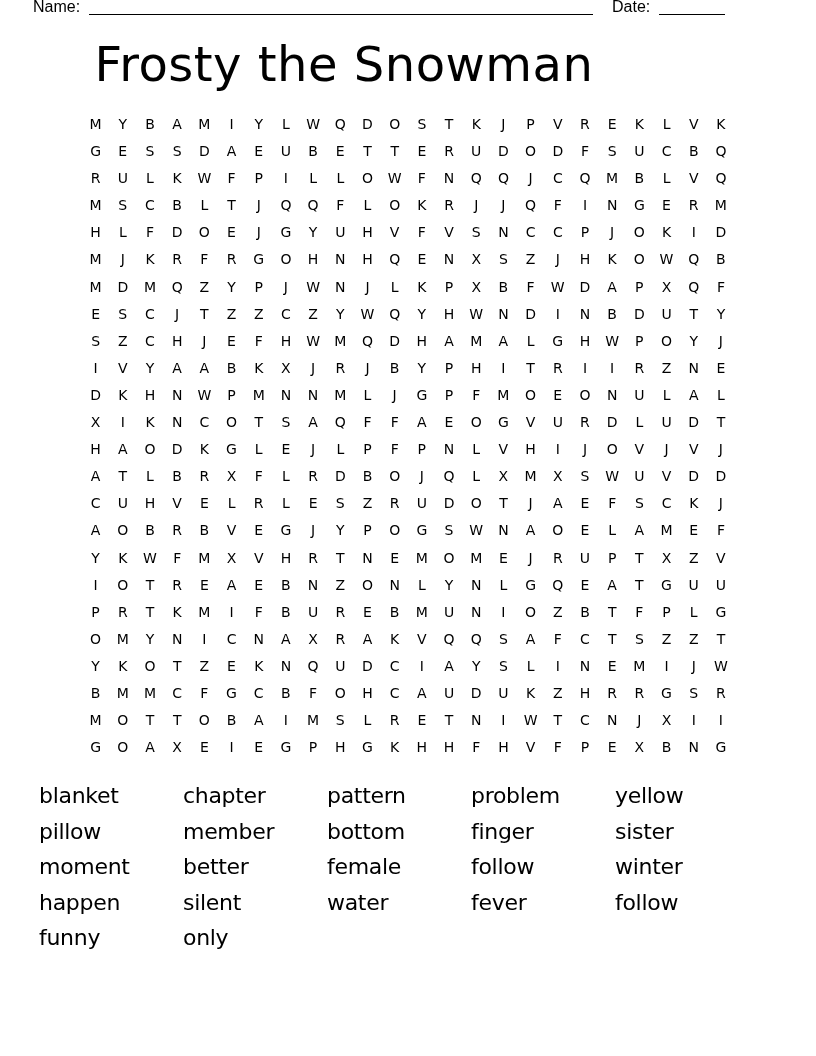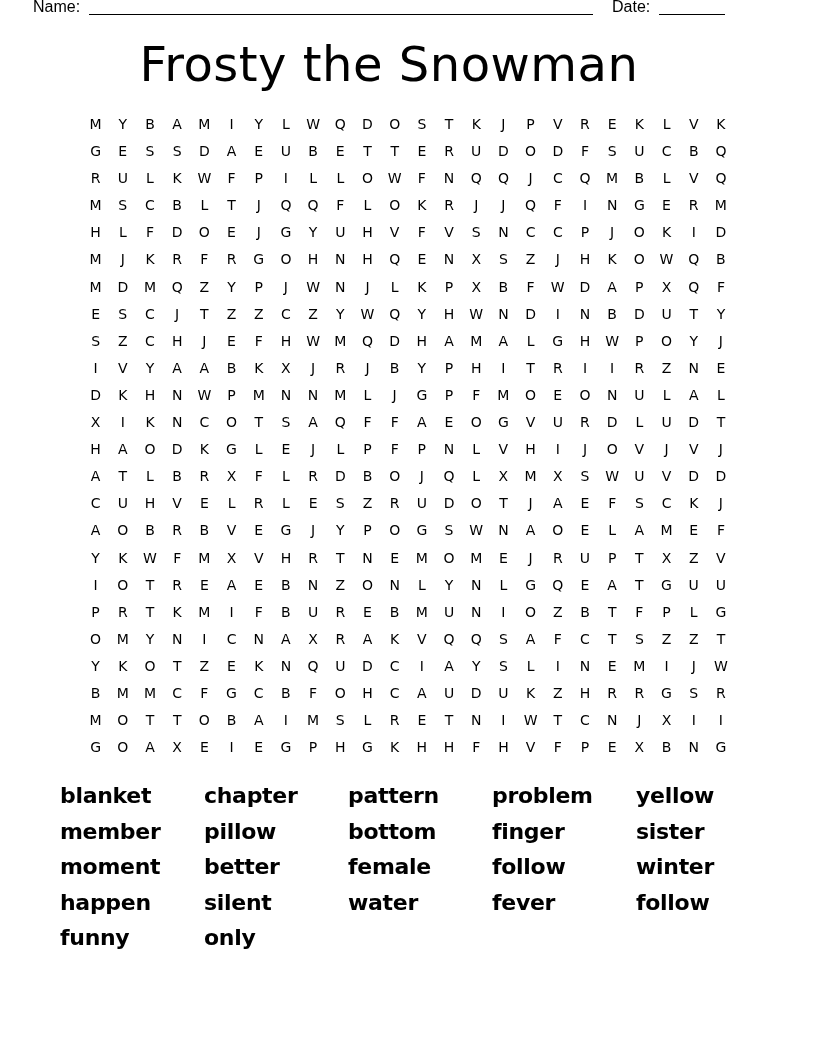--- a/index.html
+++ b/index.html
@@ -9,33 +9,31 @@
     font-family:"Liberation Sans", sans-serif; font-size:16px; line-height:18px;
   }
   .name-label { position:absolute; left:0; top:-2px; }
   .name-blank { position:absolute; left:56px; top:14px; width:504px; border-bottom:1px solid #000; }
   .date-label { position:absolute; left:579px; top:-2px; }
   .date-blank { position:absolute; left:626px; top:14px; width:66px; border-bottom:1px solid #000; }
   .title {
     position:absolute; top:34px; left:0; width:688px; text-align:center;
     font-family:"DejaVu Sans", sans-serif; font-size:48px; line-height:60px;
     letter-spacing:0.5px;
-    margin-left:45px;
   }
   .grid { position:absolute; left:82px; top:111px; }
   .grid-row { display:flex; height:27.1px; }
   .cell {
     width:27.2px; height:27.1px; text-align:center;
     font-family:"DejaVu Sans", sans-serif; font-size:14px; line-height:27px;
   }
   .words {
-    position:absolute; left:60px; top:779px;
+    position:absolute; left:39px; top:779px;
     display:grid; grid-template-columns: 144px 144px 144px 144px 144px;
     grid-auto-rows:35.5px;
-    font-weight:bold;
   }
   .word {
     font-family:"DejaVu Sans", sans-serif; font-size:22px; line-height:34px;
     letter-spacing:-0.3px;
   }
 </style>
 </head>
 <body>
 
 <div class="header-line">
@@ -673,22 +671,22 @@
       <span class="cell">G</span>
     </div>
   </div>
 
 <div class="words" id="words">
     <span class="word">blanket</span>
     <span class="word">chapter</span>
     <span class="word">pattern</span>
     <span class="word">problem</span>
     <span class="word">yellow</span>
+    <span class="word">pillow</span>
     <span class="word">member</span>
-    <span class="word">pillow</span>
     <span class="word">bottom</span>
     <span class="word">finger</span>
     <span class="word">sister</span>
     <span class="word">moment</span>
     <span class="word">better</span>
     <span class="word">female</span>
     <span class="word">follow</span>
     <span class="word">winter</span>
     <span class="word">happen</span>
     <span class="word">silent</span>

